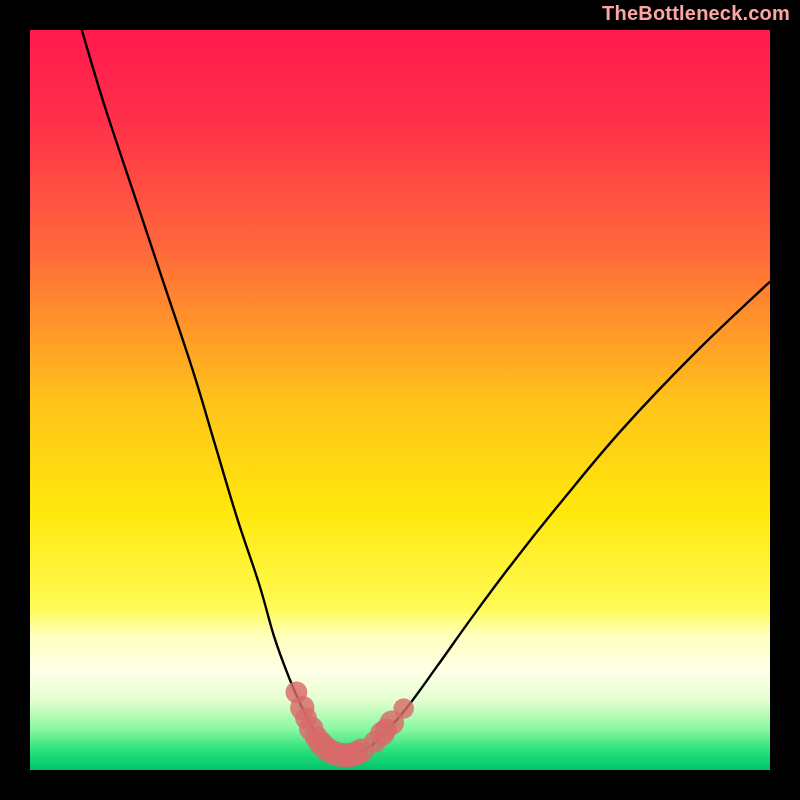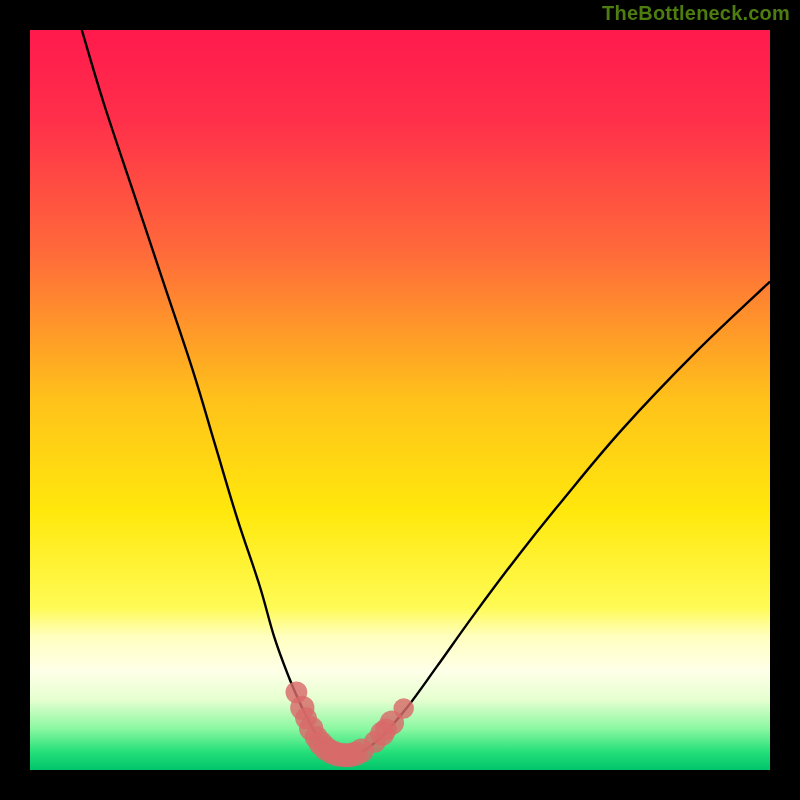--- a/index.html
+++ b/index.html
@@ -10,21 +10,21 @@
     height: 800px;
     background: #000;
   }
   .watermark {
     position: absolute;
     top: 2px;
     right: 10px;
     font-family: Arial, Helvetica, sans-serif;
     font-size: 20px;
     font-weight: 600;
-    color: #4d7c0f;
+    color: #fca5a5;
     letter-spacing: 0.2px;
     z-index: 10;
   }
   .plot {
     position: absolute;
     left: 30px;
     top: 30px;
     width: 740px;
     height: 740px;
   }

